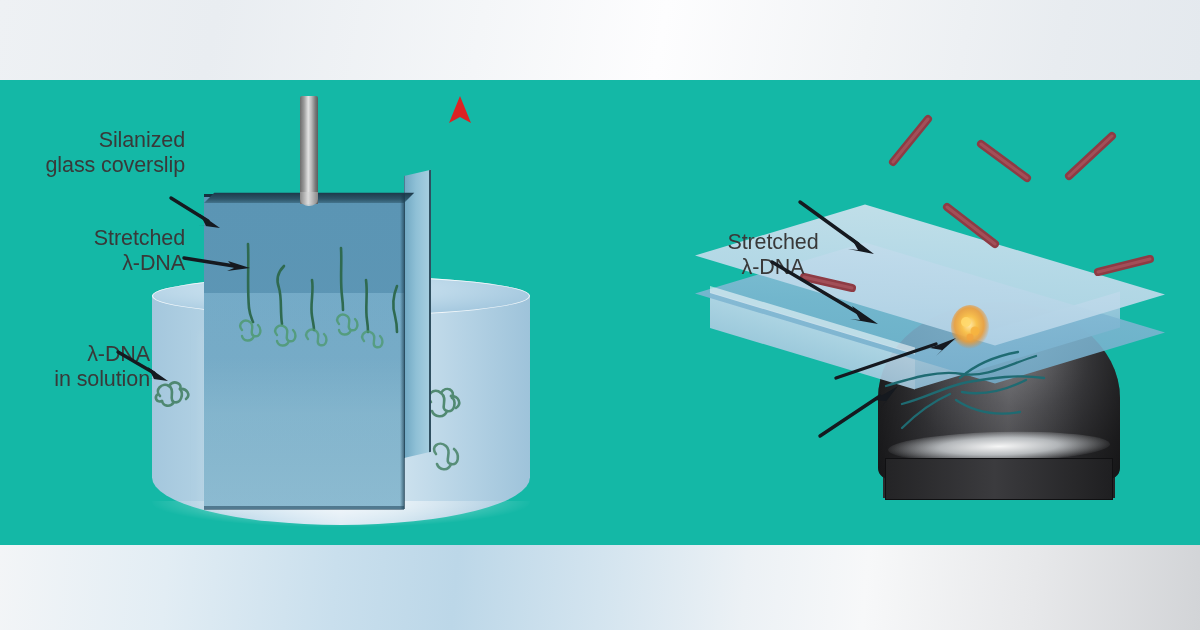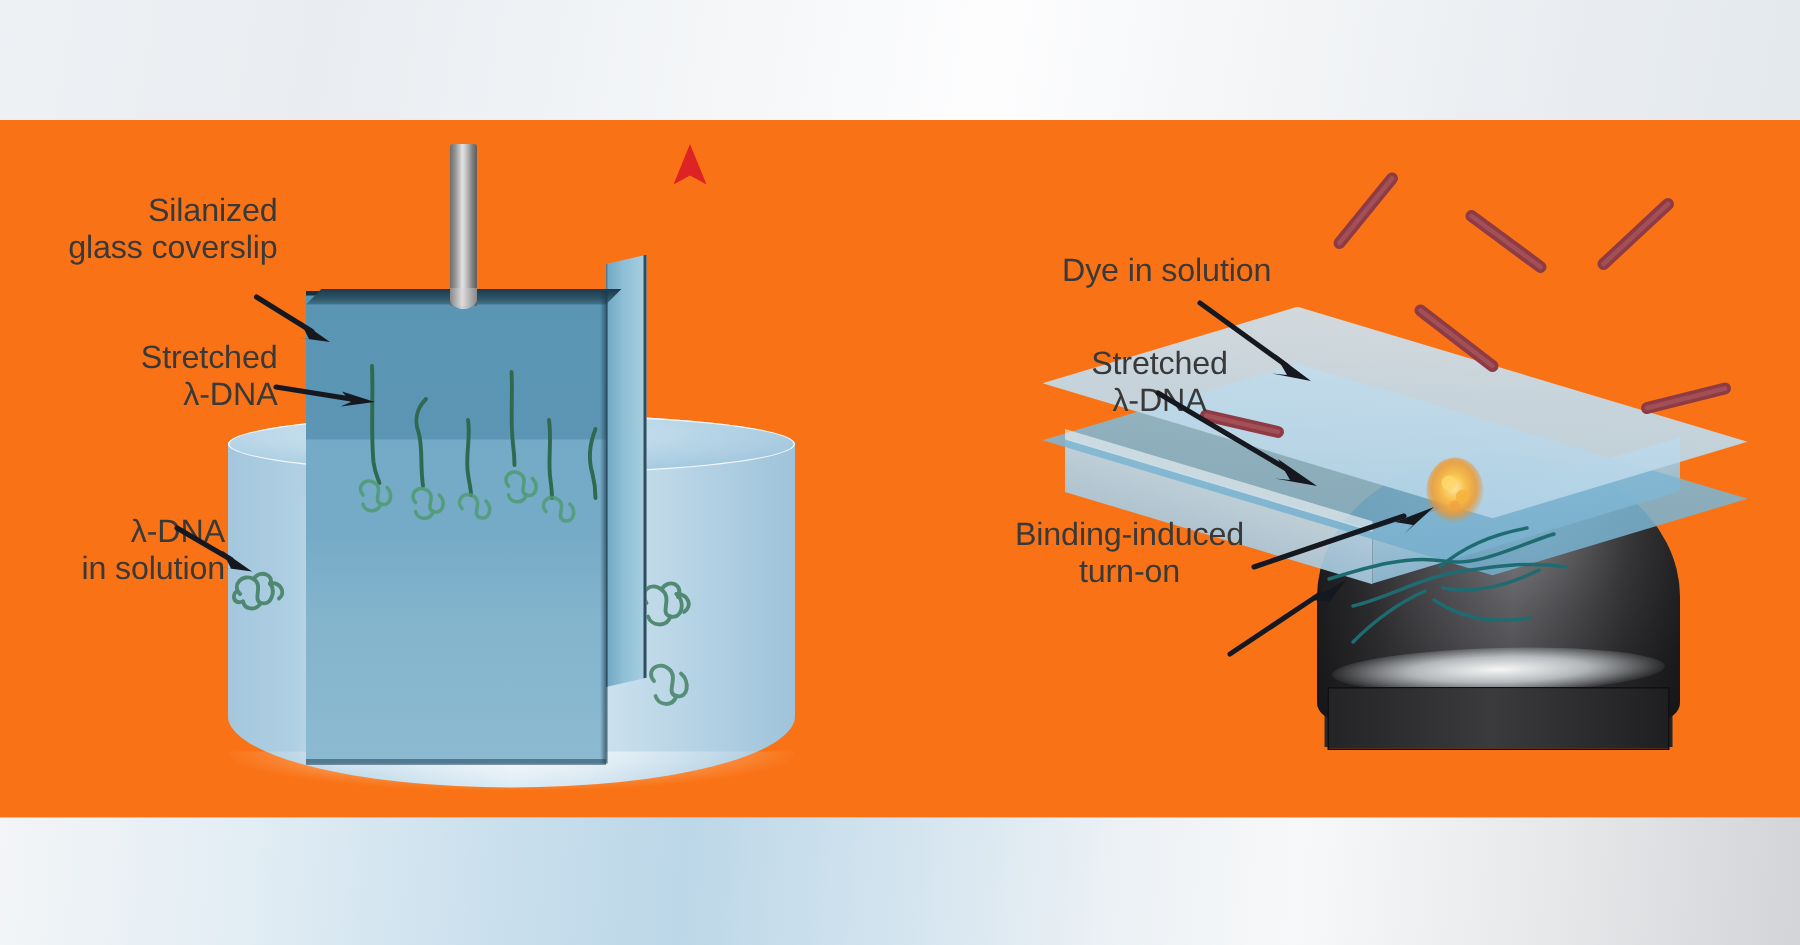--- a/index.html
+++ b/index.html
@@ -14,21 +14,21 @@
   #band-top {
     position:absolute; left:0; top:0; width:1200px; height:80px;
     background:linear-gradient(100deg,#eef1f4 0%,#e9edf1 18%,#f4f6f8 40%,#fdfdfe 55%,#f2f4f6 72%,#e8ecf0 88%,#e4e9ee 100%);
   }
   #band-bottom {
     position:absolute; left:0; top:545px; width:1200px; height:85px;
     background:linear-gradient(95deg,#f3f5f7 0%,#e2edf4 14%,#c9dfed 28%,#bcd7e8 38%,#d3e4ef 50%,#ecf1f5 62%,#f7f8f9 72%,#e7e8ea 86%,#d2d4d7 100%);
   }
   #stage {
     position:absolute; left:0; top:80px; width:1200px; height:465px;
-    background:#f97316; overflow:hidden;
+    background:#14b8a6; overflow:hidden;
   }
 
   
   .label {
     position:absolute;
     color:#393939;
     font-size:21.5px;
     line-height:25px;
     letter-spacing:-0.1px;
     white-space:pre-line;
@@ -411,35 +411,32 @@
           <stop offset="70%" stop-color="#ef9b2e" stop-opacity=".85"></stop>
           <stop offset="100%" stop-color="#e98520" stop-opacity="0"></stop>
         </radialGradient>
       </defs>
       <ellipse cx="26" cy="27" rx="19" ry="22" fill="url(#glowG)"></ellipse>
       <circle cx="22" cy="22" r="5" fill="#ffd86b" opacity=".9"></circle>
       <circle cx="31" cy="31" r="4.5" fill="#f6b33f" opacity=".9"></circle>
       <circle cx="26" cy="37" r="3.5" fill="#f2a33c" opacity=".8"></circle>
     </svg>
 
-    <div class="label" style="left:108px; top:88px; width:230px;">Dye in solution</div>
     <svg class="arrow-svg" style="left:196px;top:118px;" width="92" height="72" viewBox="0 0 92 72">
       <line x1="4" y1="4" x2="62" y2="46" stroke="#15191f" stroke-width="3.4" stroke-linecap="round"></line>
       <polygon points="78,56 54,38 62,52 52,51" fill="#15191f"></polygon>
     </svg>
 
     <div class="label center" style="left:78px; top:150px; width:190px;">Stretched
 λ-DNA</div>
     <svg class="arrow-svg" style="left:168px;top:178px;" width="132" height="82" viewBox="0 0 132 82">
       <line x1="4" y1="4" x2="92" y2="56" stroke="#15191f" stroke-width="3.4" stroke-linecap="round"></line>
       <polygon points="110,66 84,48 92,62 82,61" fill="#15191f"></polygon>
     </svg>
 
-    <div class="label center" style="left:38px; top:264px; width:230px;">Binding-induced
-turn-on</div>
     <svg class="arrow-svg" style="left:232px;top:256px;" width="136" height="46" viewBox="0 0 136 46">
       <line x1="4" y1="42" x2="104" y2="8" stroke="#15191f" stroke-width="3.4" stroke-linecap="round"></line>
       <polygon points="124,2 98,12 110,14 104,20" fill="#15191f"></polygon>
     </svg>
 
     <svg class="arrow-svg" style="left:216px;top:302px;" width="96" height="62" viewBox="0 0 96 62">
       <line x1="4" y1="54" x2="64" y2="14" stroke="#15191f" stroke-width="3.4" stroke-linecap="round"></line>
       <polygon points="82,4 58,18 70,19 65,26" fill="#15191f"></polygon>
     </svg>
   </div>

